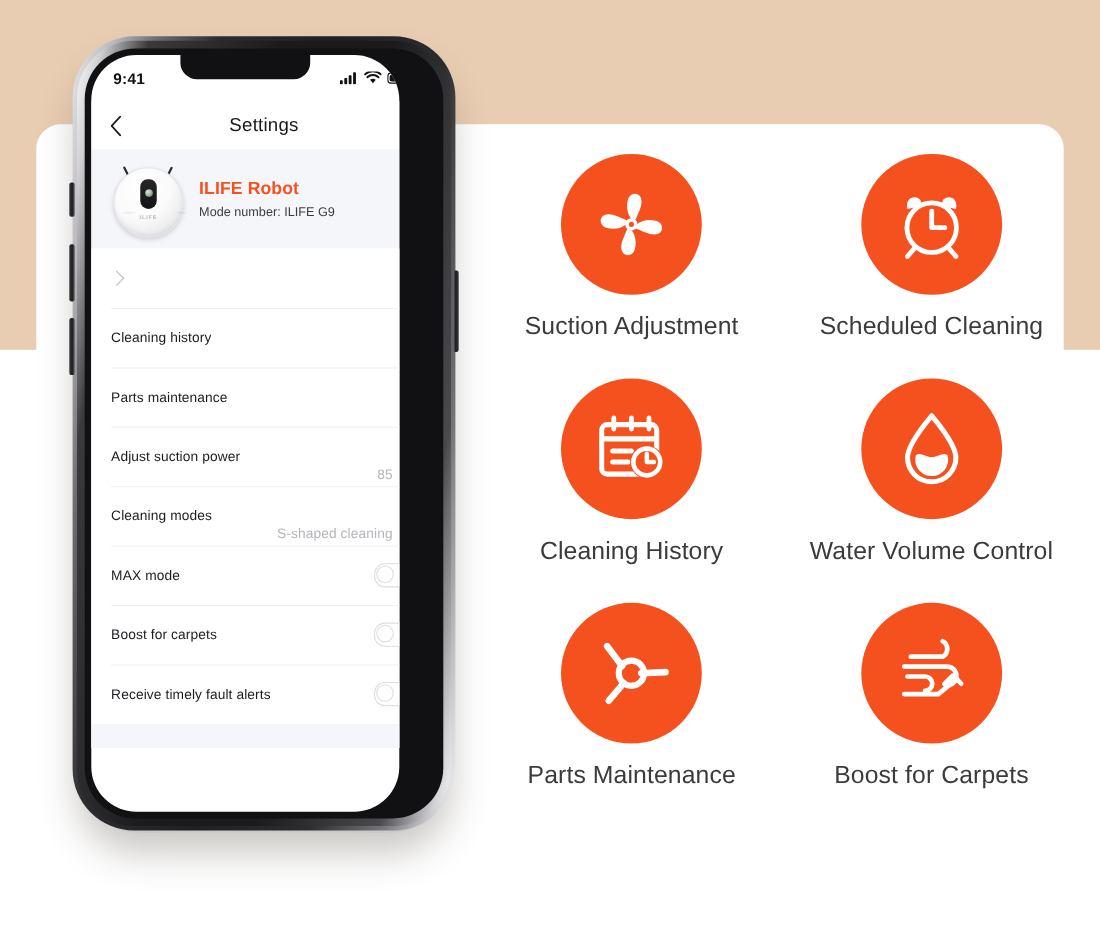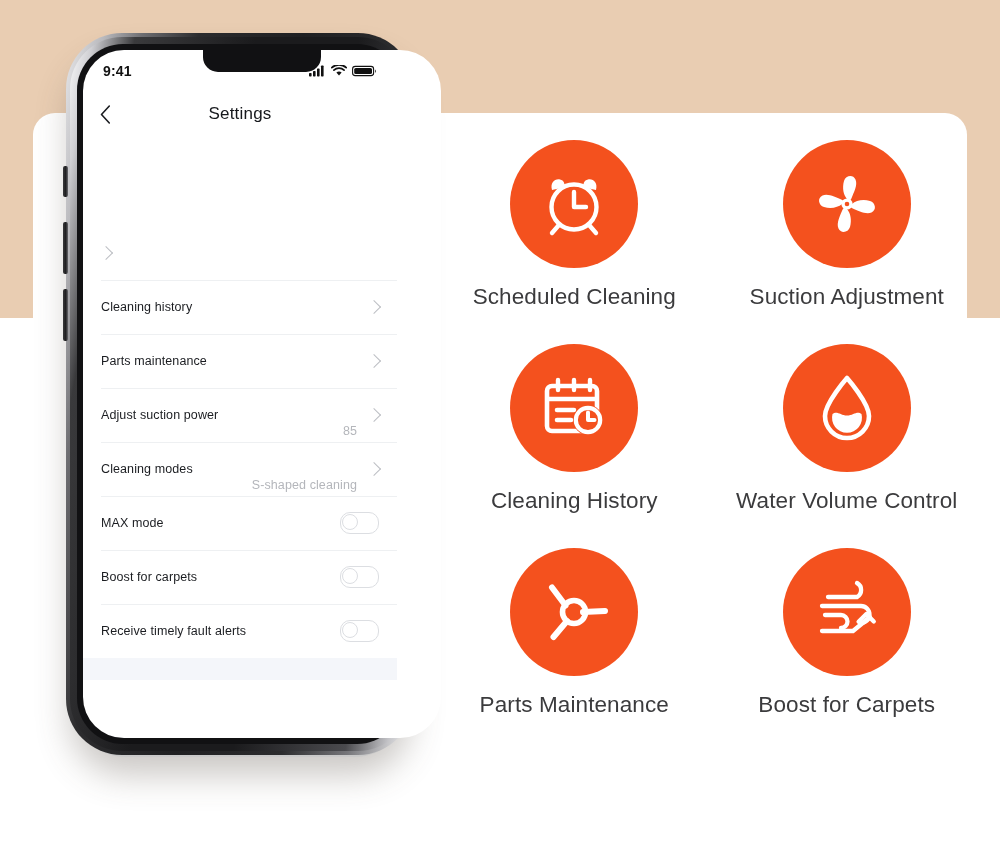--- a/index.html
+++ b/index.html
@@ -37,22 +37,22 @@
   .phone-band{
     position:absolute;left:8px;top:10px;width:340px;height:714px;
     border-radius:52px;
     background:linear-gradient(100deg,#fdfdfd 0%,#cfcfd3 5%,#3a3a3c 14%,#1b1b1d 40%,#1b1b1d 62%,#4a4a4e 86%,#d2d2d6 96%,#fbfbfc 100%);
   }
   .phone-inner{
     position:absolute;left:15px;top:17px;width:326px;height:700px;
     border-radius:46px;background:#111113;
   }
   .screen{
-    position:absolute;left:21px;top:23px;width:314px;height:688px;
-    border-radius:41px;background:#ffffff;overflow:hidden;padding-left:44px;
+    position:absolute;left:21px;top:23px;width:280px;height:688px;
+    border-radius:41px;background:#ffffff;overflow:hidden;
   }
   .notch{
     position:absolute;left:50%;transform:translateX(-50%);top:-1px;
     width:118px;height:23px;background:#111113;
     border-bottom-left-radius:15px;border-bottom-right-radius:15px;z-index:9;
   }
   
   .btn-side{position:absolute;background:linear-gradient(90deg,#3a3a3c,#1d1d1f 55%,#6b6b70);border-radius:2px;}
   .btn-silent{left:1px;top:139px;width:5px;height:31px;}
   .btn-vup{left:1px;top:195px;width:5px;height:52px;}
@@ -209,20 +209,37 @@
 
     <div class="navbar">
       <div class="nav-back">
         <svg width="11" height="19" viewBox="0 0 11 19">
           <path d="M9.3 1 L1.5 9.5 L9.3 18" stroke="#1b1d21" stroke-width="1.6" fill="none" stroke-linecap="round" stroke-linejoin="round"></path>
         </svg>
       </div>
       <div class="nav-title">Settings</div>
     </div>
 
+    <div class="device">
+      <div class="robot">
+        <div class="robot-ant ant-l"></div>
+        <div class="robot-ant ant-r"></div>
+        <div class="robot-body">
+          <div class="robot-seam"></div>
+          <div class="robot-pod">
+            <div class="robot-lens"></div>
+          </div>
+          <div class="robot-logo">ILIFE</div>
+        </div>
+      </div>
+      <div class="device-text">
+        <div class="device-name">ILIFE Robot</div>
+        <div class="device-model">Mode number: ILIFE G9</div>
+      </div>
+    </div>
 
     <div class="list">
 
       <div class="row">
         <span class="chev"></span>
       </div>
 
       <div class="row">
         <span class="row-label">Cleaning history</span>
         <span class="chev"></span>
@@ -266,54 +283,54 @@
             <span class="knob"></span>
           </span>
       </div>
 
       <div class="home-strip"></div>
     </div>
   </div>
 </div>
 
 <div class="features">
-
-  <div class="feature">
-    <div class="fcircle" style="background:#f4511e">
-      <svg width="76" height="76" viewBox="0 0 76 76">
-        <circle cx="38" cy="41" r="22.5" fill="none" stroke="#fff" stroke-width="4.4"></circle>
-        <path d="M16 24 C14 17 18.5 12.5 24 13.5 C28 14.2 29.5 18 27.5 21.5" fill="#fff"></path>
-        <path d="M60 24 C62 17 57.5 12.5 52 13.5 C48 14.2 46.5 18 48.5 21.5" fill="#fff"></path>
-        <path d="M38 26 V41 H50" stroke="#fff" stroke-width="4.4" fill="none" stroke-linecap="round" stroke-linejoin="round"></path>
-        <path d="M22.5 59.5 L16 67" stroke="#fff" stroke-width="4.4" stroke-linecap="round"></path>
-        <path d="M53.5 59.5 L60 67" stroke="#fff" stroke-width="4.4" stroke-linecap="round"></path>
-      </svg>
-    </div>
-    <div class="flabel">Scheduled Cleaning</div>
-  </div>
 
   <div class="feature">
     <div class="fcircle" style="background:#f4511e">
       <svg width="78" height="78" viewBox="0 0 78 78">
         <g fill="#fff">
           <path d="M39 34 C35.5 30 34 23 36 16 C37.6 10.5 45 9 47.5 14.5 C50 20 45.5 28 43.5 33.2 C42.2 36.2 40.4 35.6 39 34Z"></path>
           <path d="M44 39 C48 35.5 55 34 62 36 C67.5 37.6 69 45 63.5 47.5 C58 50 50 45.5 44.8 43.5 C41.8 42.2 42.4 40.4 44 39Z"></path>
           <path d="M39 44 C42.5 48 44 55 42 62 C40.4 67.5 33 69 30.5 63.5 C28 58 32.5 50 34.5 44.8 C35.8 41.8 37.6 42.4 39 44Z"></path>
           <path d="M34 39 C30 42.5 23 44 16 42 C10.5 40.4 9 33 14.5 30.5 C20 28 28 32.5 33.2 34.5 C36.2 35.8 35.6 37.6 34 39Z"></path>
         </g>
         <circle cx="39" cy="39" r="5.6" fill="#fff"></circle>
         <circle cx="39" cy="39" r="2.3" fill="#f4511e"></circle>
       </svg>
     </div>
     <div class="flabel">Suction Adjustment</div>
   </div>
 
   <div class="feature">
     <div class="fcircle" style="background:#f4511e">
       <svg width="76" height="76" viewBox="0 0 76 76">
+        <circle cx="38" cy="41" r="22.5" fill="none" stroke="#fff" stroke-width="4.4"></circle>
+        <path d="M16 24 C14 17 18.5 12.5 24 13.5 C28 14.2 29.5 18 27.5 21.5" fill="#fff"></path>
+        <path d="M60 24 C62 17 57.5 12.5 52 13.5 C48 14.2 46.5 18 48.5 21.5" fill="#fff"></path>
+        <path d="M38 26 V41 H50" stroke="#fff" stroke-width="4.4" fill="none" stroke-linecap="round" stroke-linejoin="round"></path>
+        <path d="M22.5 59.5 L16 67" stroke="#fff" stroke-width="4.4" stroke-linecap="round"></path>
+        <path d="M53.5 59.5 L60 67" stroke="#fff" stroke-width="4.4" stroke-linecap="round"></path>
+      </svg>
+    </div>
+    <div class="flabel">Scheduled Cleaning</div>
+  </div>
+
+  <div class="feature">
+    <div class="fcircle" style="background:#f4511e">
+      <svg width="76" height="76" viewBox="0 0 76 76">
         <rect x="11" y="16" width="50" height="45" rx="5" fill="none" stroke="#fff" stroke-width="4.6"></rect>
         <path d="M11 29 H61" stroke="#fff" stroke-width="4.6"></path>
         <path d="M22 10 V20 M38 10 V20 M54 10 V20" stroke="#fff" stroke-width="4.4" stroke-linecap="round"></path>
         <path d="M21 40 H38 M21 50 H35" stroke="#fff" stroke-width="4.6" stroke-linecap="round"></path>
         <circle cx="52" cy="50" r="15" fill="#f4511e"></circle>
         <circle cx="52" cy="50" r="12.2" fill="none" stroke="#fff" stroke-width="4.2"></circle>
         <path d="M52 42.5 V50 H58.5" stroke="#fff" stroke-width="4" fill="none" stroke-linecap="round" stroke-linejoin="round"></path>
       </svg>
     </div>
     <div class="flabel">Cleaning History</div>

